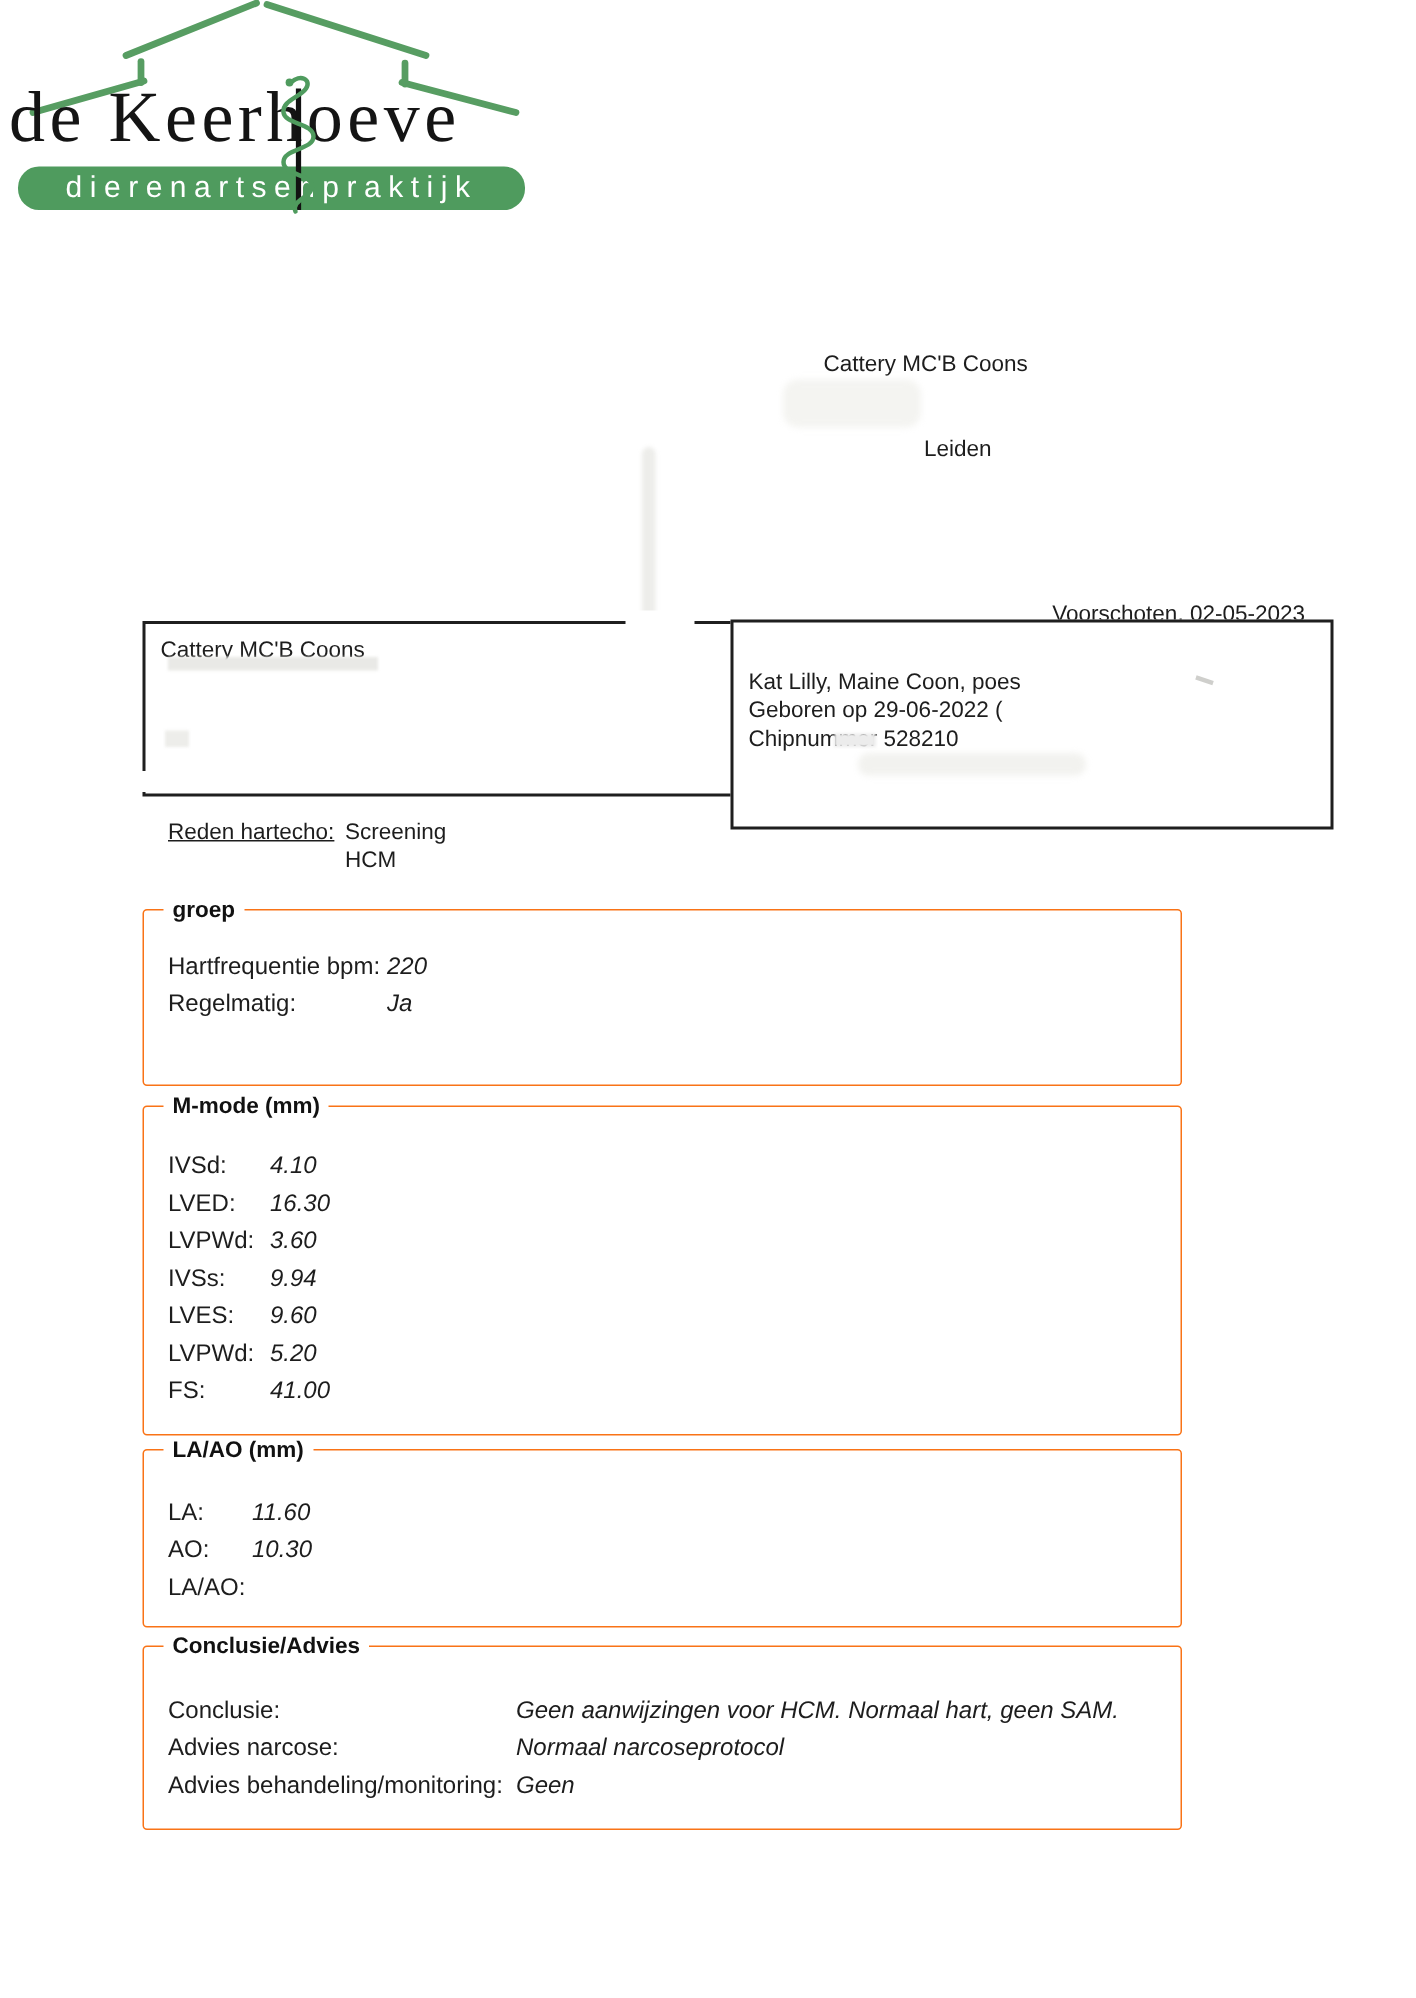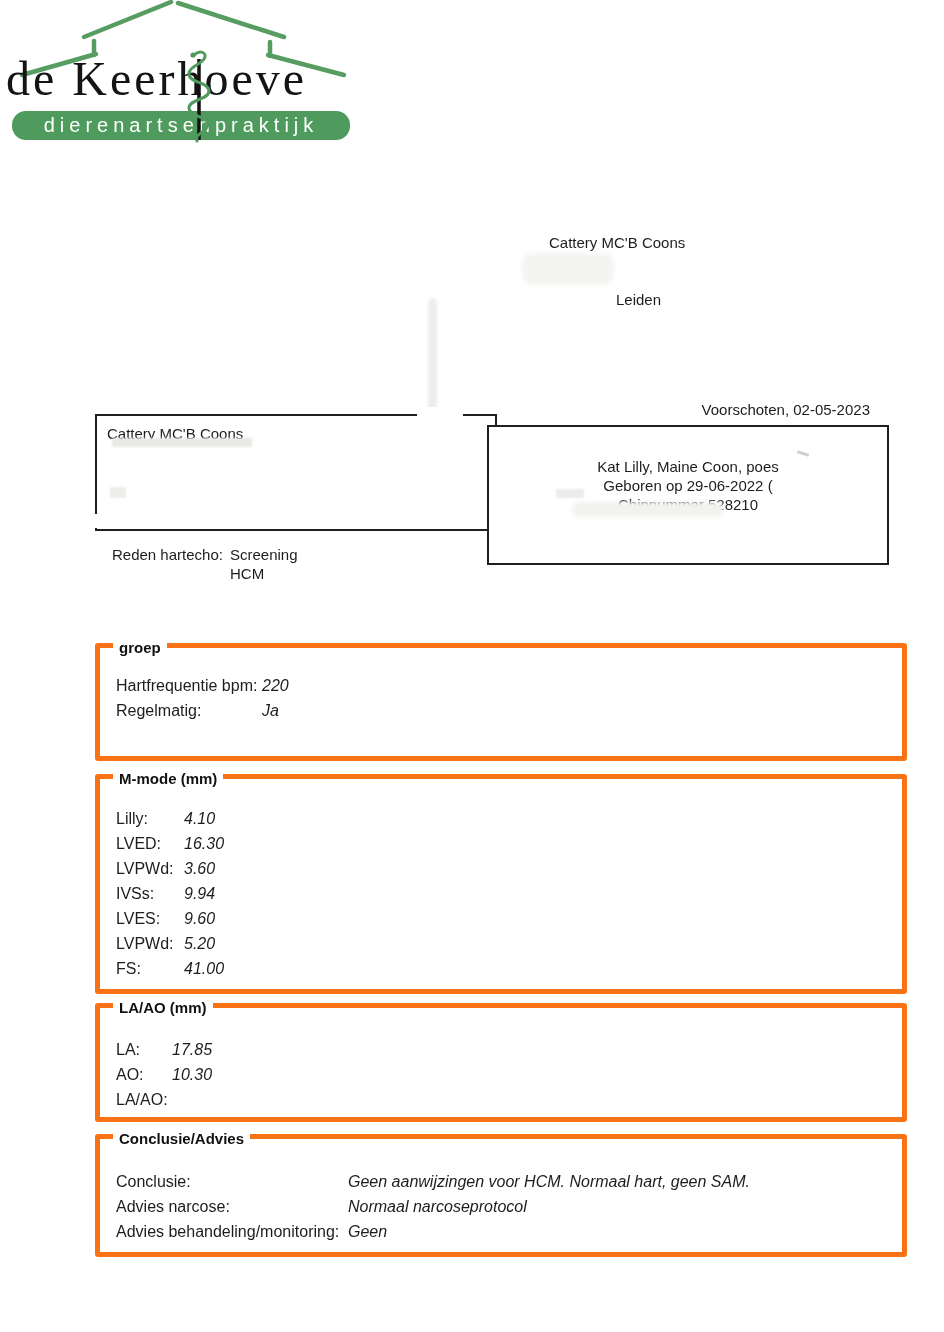--- a/index.html
+++ b/index.html
@@ -31,29 +31,29 @@
   .staff-svg{position:absolute;left:178px;top:50px;width:36px;height:94px;z-index:3;}
   
   .abs{position:absolute;font-size:15px;line-height:19px;}
   .dateline{position:absolute;left:580px;top:362px;width:290px;text-align:right;font-size:15px;margin-top:39px;}
   
   .addr-box{
     position:absolute;border:2px solid #1f1f1f;background:#fff;
     font-size:15px;line-height:19px;
   }
   .addr-box.left{left:95px;top:414px;width:378px;height:105px;padding:8px 10px 0 10px;}
-  .addr-box.right{left:487px;top:425px;width:378px;height:106px;padding:30px 10px 0 10px;text-align:center;}
+  .addr-box.right{left:487px;top:413px;width:378px;height:106px;padding:30px 10px 0 10px;}
   
   .reason{position:absolute;left:112px;top:545px;display:flex;font-size:15px;line-height:19px;}
-  .reason .lbl{width:118px;}
+  .reason .lbl{width:118px;text-decoration:underline;}
   
   .fs{
-    position:absolute;left:95px;width:812px;
-    border:5px solid #f97316;border-radius:3px;
-    background:#fff;box-sizing:border-box;margin-top:37px;
+    position:absolute;left:95px;width:693px;
+    border:1px solid #f97316;border-radius:3px;
+    background:#fff;box-sizing:border-box;
   }
   .fs .legend{
     position:absolute;left:13px;top:-9px;
     background:#fff;padding:0 6px;
     font-size:15px;font-weight:bold;line-height:17px;color:#111;
     white-space:nowrap;
   }
   .fs .rows{padding-left:16px;}
   .row{display:flex;height:25px;align-items:flex-start;font-size:16px;line-height:18px;}
   .row .lbl{flex:none;}
@@ -135,21 +135,21 @@
         <span class="lbl">Regelmatig:</span>
         <span class="val">Ja</span>
       </div>
     </div>
   </div>
 
   <div class="fs sec-mmode">
     <span class="legend">M-mode (mm)</span>
     <div class="rows">
       <div class="row">
-        <span class="lbl">Lilly:</span>
+        <span class="lbl">IVSd:</span>
         <span class="val">4.10</span>
       </div>
       <div class="row">
         <span class="lbl">LVED:</span>
         <span class="val">16.30</span>
       </div>
       <div class="row">
         <span class="lbl">LVPWd:</span>
         <span class="val">3.60</span>
       </div>
@@ -170,21 +170,21 @@
         <span class="val">41.00</span>
       </div>
     </div>
   </div>
 
   <div class="fs sec-laao">
     <span class="legend">LA/AO (mm)</span>
     <div class="rows">
       <div class="row">
         <span class="lbl">LA:</span>
-        <span class="val">17.85</span>
+        <span class="val">11.60</span>
       </div>
       <div class="row">
         <span class="lbl">AO:</span>
         <span class="val">10.30</span>
       </div>
       <div class="row">
         <span class="lbl">LA/AO:</span>
         <span class="val"></span>
       </div>
     </div>

